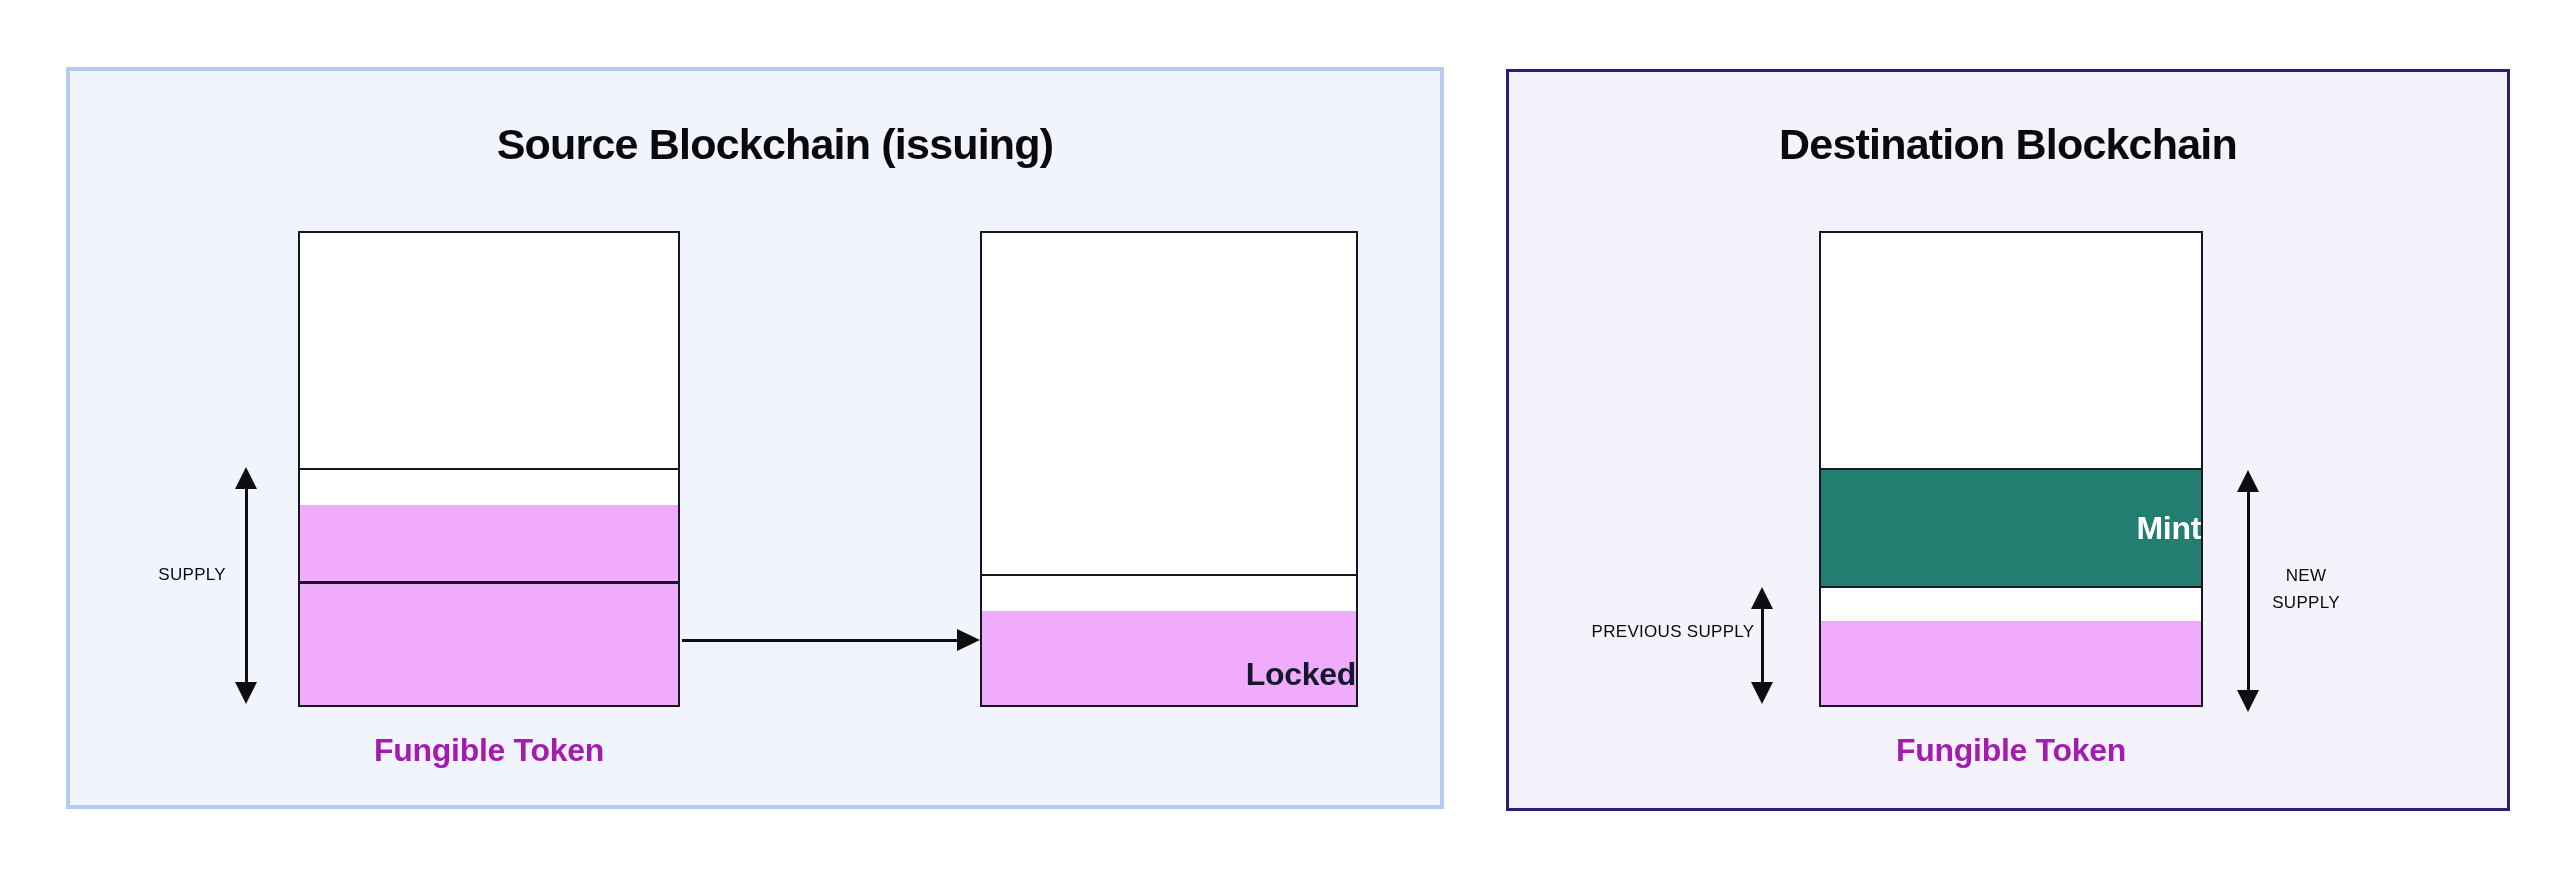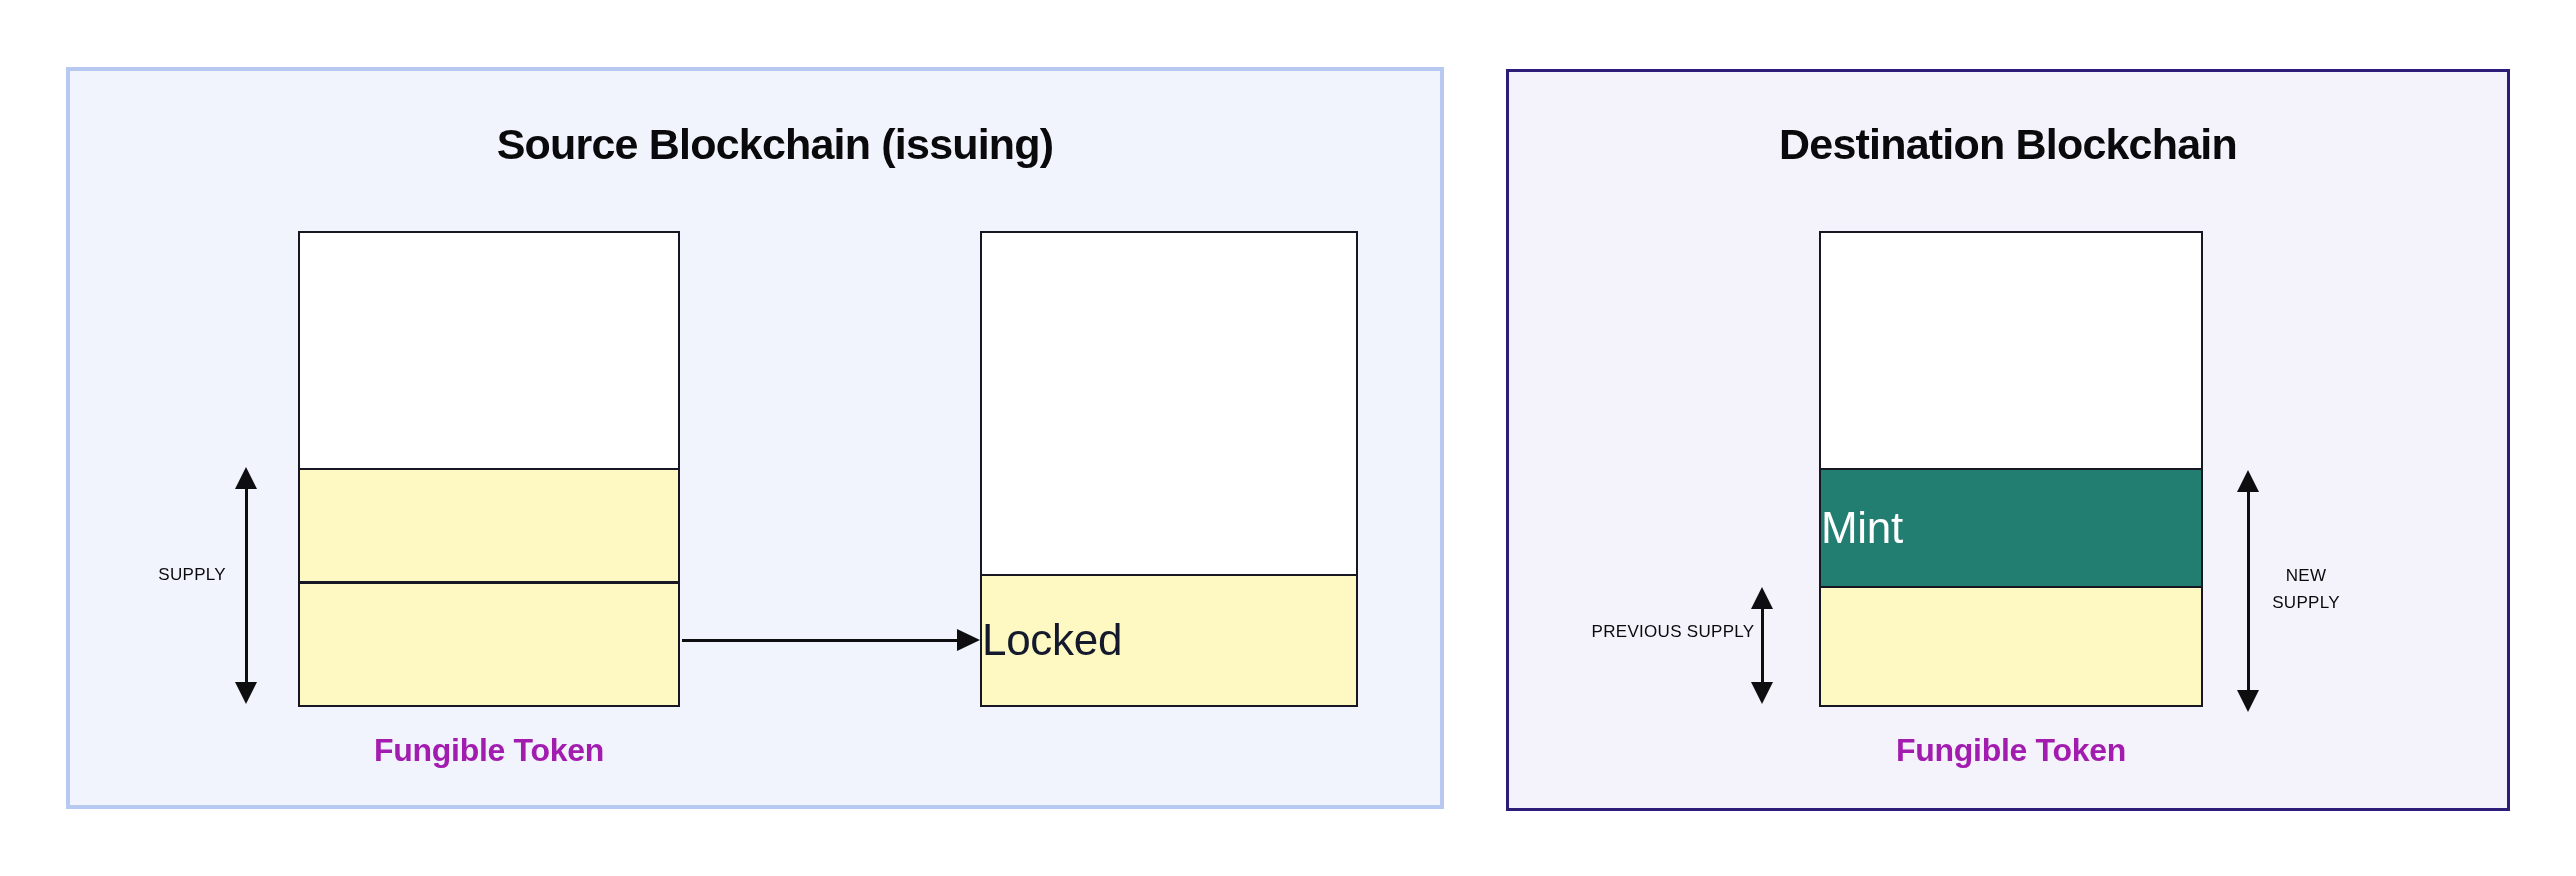--- a/index.html
+++ b/index.html
@@ -22,31 +22,31 @@
     color: #0A0A0C; line-height: 50px; white-space: nowrap;
   }
   #source-panel .panel-title { top: 48px; padding-left: 40px; }
   #destination-panel .panel-title { top: 47px; }
 
   .token-box {
     position: absolute; box-sizing: border-box; background: #ffffff;
     border: 2.8px solid #171723;
   }
   .seg { position: absolute; left: 0; right: 0; }
-  .fill-amber { background: #fef9c3; }
+  .fill-amber { background: #f0abfc; margin-top: 35px; }
   .fill-teal  { background: #217E70; }
   .divider { position: absolute; left: 0; right: 0; background: #171723; }
 
   .box-caption {
     position: absolute; text-align: center; font-size: 32px; font-weight: bold;
     letter-spacing: -0.3px; color: #a21caf; line-height: 39px; white-space: nowrap;
   }
   .seg-label {
-    position: absolute; left: 0; right: 0; text-align: left;
-    font-size: 44px; font-weight: normal; letter-spacing: -0.3px; color: #141A2B;
+    position: absolute; left: 0; right: 0; text-align: right;
+    font-size: 32px; font-weight: bold; letter-spacing: -0.3px; color: #141A2B;
   }
   .small-label {
     position: absolute; font-size: 17px; font-weight: 500; color: #0A0A0C;
     line-height: 26.5px; letter-spacing: 0.3px; text-align: center;
   }
 
   
   .v-arrow { position: absolute; width: 24px; }
   .v-arrow .shaft { position: absolute; left: 11px; top: 16.6px; bottom: 16.6px; width: 2.8px; background: #0E0E11; }
   .v-arrow .head-up {

